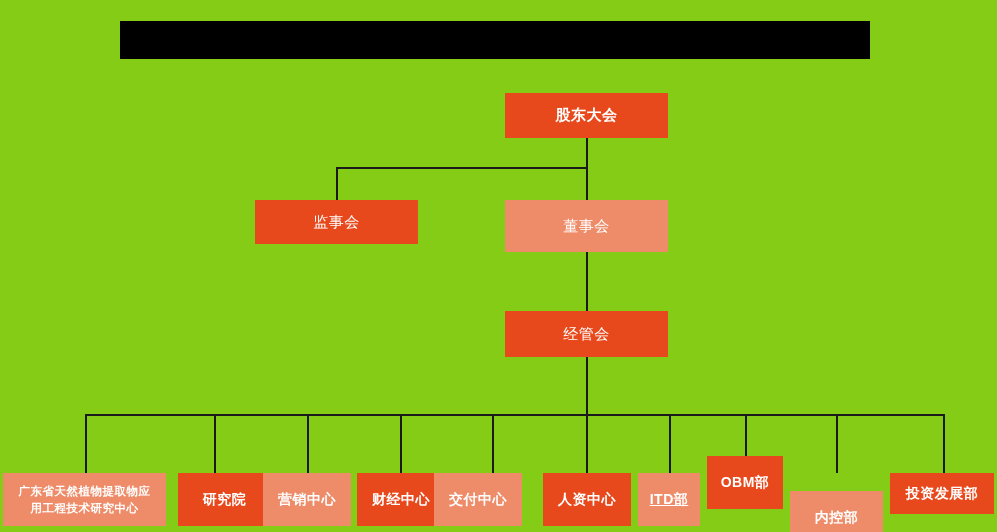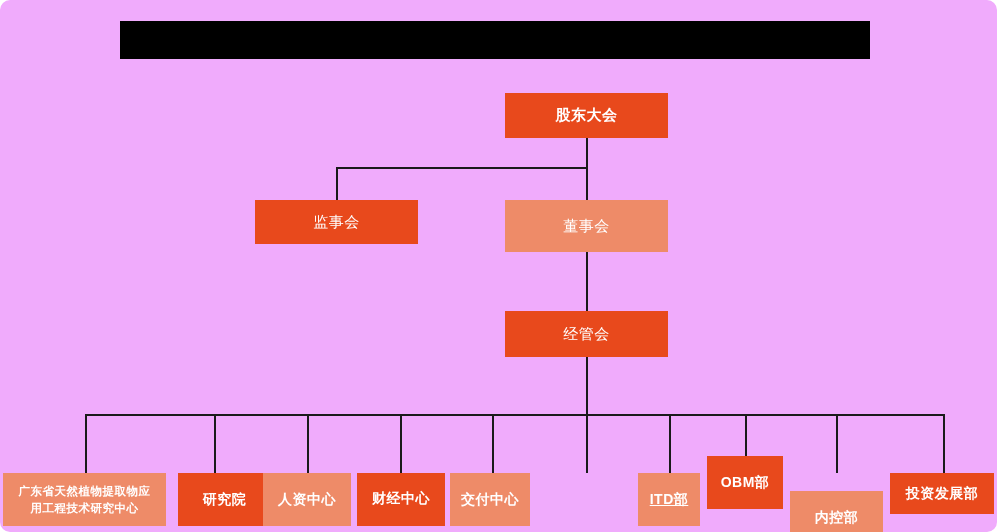--- a/index.html
+++ b/index.html
@@ -7,23 +7,22 @@
     padding: 0;
     background: #ffffff;
   }
   body {
     font-family: "Liberation Sans", "DejaVu Sans", sans-serif;
   }
   #canvas {
     position: relative;
     width: 997px;
     height: 532px;
-    background: #f0abfc;
+    background: #84cc16;
     overflow: hidden;
-    border-radius: 10px;
   }
 
   
   .redacted-banner {
     position: absolute;
     left: 120px;
     top: 21px;
     width: 750px;
     height: 38px;
     background: #000000;
@@ -117,31 +116,34 @@
       <span>广东省天然植物提取物应</span><br>
       <span>用工程技术研究中心</span>
     </span>
   </div>
 
   <div class="node dark leaf" style="left:178px; top:473px; width:93px; height:53px;">
     <span class="label">研究院</span>
   </div>
 
   <div class="node light leaf" style="left:263px; top:473px; width:88px; height:53px;">
-    <span class="label">人资中心</span>
+    <span class="label">营销中心</span>
   </div>
 
-  <div class="node dark leaf" style="left:357px; top:473px; width:88px; height:53px;font-family:Liberation Mono, monospace;">
+  <div class="node dark leaf" style="left:357px; top:473px; width:88px; height:53px;">
     <span class="label">财经中心</span>
   </div>
 
-  <div class="node light leaf" style="left:450px; top:473px; width:80px; height:53px;">
+  <div class="node light leaf" style="left:434px; top:473px; width:88px; height:53px;">
     <span class="label">交付中心</span>
   </div>
 
+  <div class="node dark leaf" style="left:543px; top:473px; width:88px; height:53px;">
+    <span class="label">人资中心</span>
+  </div>
 
   <div class="node light leaf" style="left:638px; top:473px; width:62px; height:53px;text-decoration:underline;">
     <span class="label">ITD部</span>
   </div>
 
   <div class="node dark leaf" style="left:707px; top:456px; width:76px; height:53px;">
     <span class="label">OBM部</span>
   </div>
 
   <div class="node light leaf" style="left:790px; top:491px; width:93px; height:53px;">

